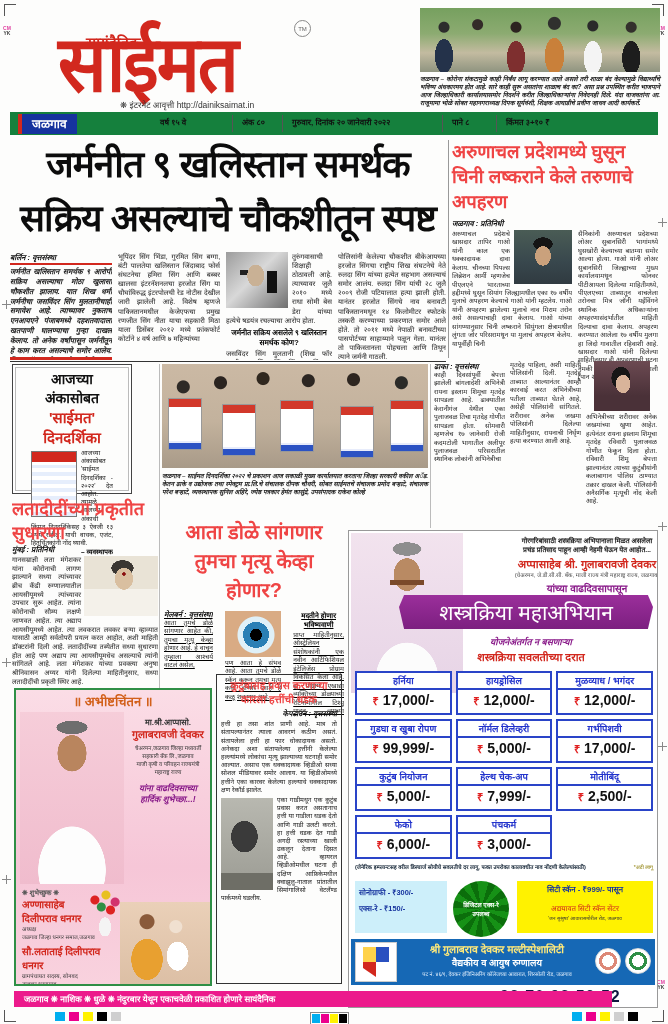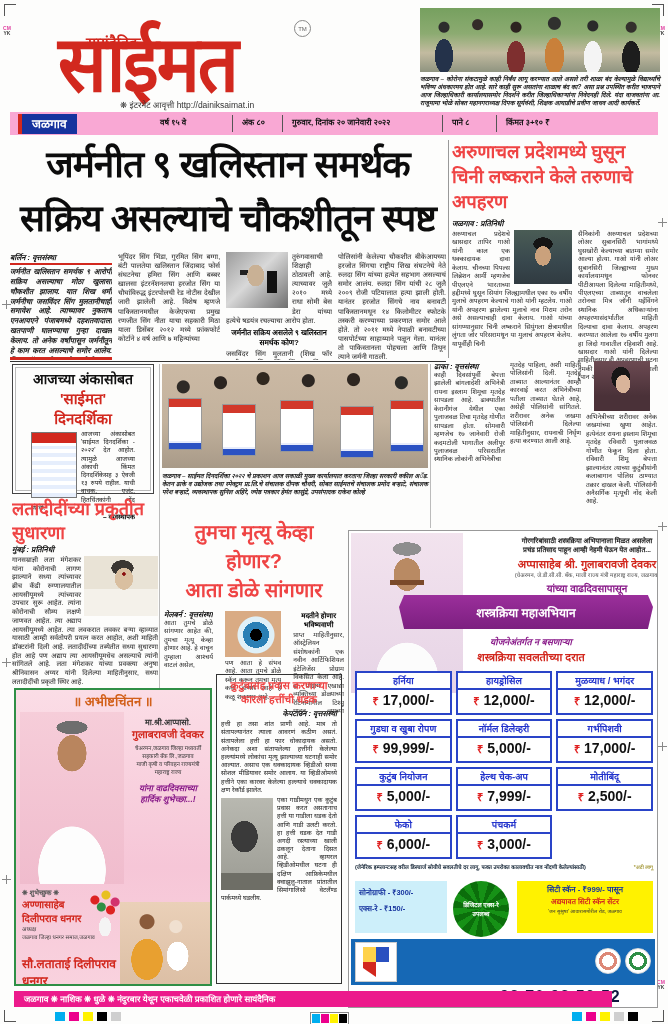--- a/index.html
+++ b/index.html
@@ -19,43 +19,43 @@
     linear-gradient(#888,#888) center/1px 9px no-repeat;}
   .cmyk-mark{position:absolute;font-size:5px;line-height:5px;font-weight:bold;color:#e040a0;width:10px;text-align:center;}
   .cmyk-mark .yk{color:#444;}
   
   .daily{position:absolute;left:86px;top:32px;font-size:15px;font-weight:bold;color:#d2281e;}
   .logo{position:absolute;left:58px;top:26px;font-size:72px;line-height:76px;font-weight:900;color:#d2281e;letter-spacing:-2px;transform:scaleY(1.08);}
   .tmc{position:absolute;left:294px;top:20px;width:17px;height:17px;border:1px solid #888;border-radius:50%;font-size:6px;color:#666;display:flex;align-items:center;justify-content:center;}
   .edition{position:absolute;left:120px;top:99px;font-size:8.5px;color:#333;}
   .mast-caption{position:absolute;left:420px;top:75px;width:240px;font-size:6.3px;line-height:1.25;font-style:italic;font-weight:600;}
   
-  .infobar{position:absolute;left:10px;top:112px;width:648px;height:23px;background:#f9a8d4;}
+  .infobar{position:absolute;left:10px;top:112px;width:648px;height:23px;background:#15803d;}
   .citybox{position:absolute;left:8px;top:2px;background:#16339e;color:#fff;font-size:12px;font-weight:bold;padding:1px 10px 2px;border-left:4px solid #d2281e;}
   .ibcell{position:absolute;top:4px;font-size:8px;font-weight:bold;color:#111;}
   .ibsep{position:absolute;top:3px;width:1px;height:17px;background:#555;}
   
   .main-hl{position:absolute;left:8px;top:138px;width:440px;text-align:center;font-weight:900;color:#0c0c0c;font-size:37px;line-height:54px;letter-spacing:-1px;}
   .story-hl{font-weight:700;color:#ef4444;}
   .byline{font-size:7.5px;font-weight:bold;font-style:italic;color:#111;}
   .redline{height:2px;background:#d2281e;margin:1px 0 2px;}
   .smalltxt{font-size:7px;line-height:1.3;}
   .tinytxt{font-size:6.6px;line-height:1.28;}
   .leadpara{font-size:7.3px;line-height:1.35;font-weight:bold;font-style:italic;}
   .subhead{font-size:7.4px;font-weight:900;text-align:center;margin:2px 0;}
   .vrule{position:absolute;width:1px;background:#999;}
   .hrule{position:absolute;height:1px;background:#333;}
   
-  .calbox{position:absolute;left:12px;top:364px;width:142px;height:130px;border:1.5px solid #444;box-shadow:inset 0 0 0 2px #fff,inset 0 0 0 3px #bbb;padding:4px 18px;}
+  .calbox{position:absolute;left:12px;top:364px;width:120px;height:130px;border:1.5px solid #444;box-shadow:inset 0 0 0 2px #fff,inset 0 0 0 3px #bbb;padding:4px 18px;}
   .calbox .t1{font-size:14px;font-weight:900;text-align:center;color:#111;}
   .calbox .t2{font-size:15px;font-weight:900;text-align:center;color:#d2281e;}
   .elephant-box{position:absolute;left:216px;top:674px;width:126px;height:310px;border:1px solid #333;padding:4px;overflow:hidden;}
   
   .surgad{position:absolute;left:348px;top:530px;width:310px;height:478px;border:1px solid #999;background:#fff;overflow:hidden;}
-  .ribbon{position:absolute;left:50px;top:64px;width:254px;height:34px;background:linear-gradient(180deg,#9b2f9b,#7c1f80);clip-path:polygon(2% 0,98% 0,100% 35%,98% 100%,2% 100%,0 35%);color:#fff;font-weight:700;font-size:12px;display:flex;align-items:center;justify-content:center;text-align:right;}
+  .ribbon{position:absolute;left:50px;top:64px;width:254px;height:34px;background:linear-gradient(180deg,#9b2f9b,#7c1f80);clip-path:polygon(2% 0,98% 0,100% 35%,98% 100%,2% 100%,0 35%);color:#fff;font-weight:400;font-size:21px;display:flex;align-items:center;justify-content:center;text-align:right;}
   .pricegrid{position:absolute;left:6px;top:140px;width:298px;display:grid;grid-template-columns:1fr 1fr 1fr;gap:4px;}
   .pcard{border:2px solid #2a44c8;background:#fff;height:44px;}
   .pcard .ph{font-size:9.5px;font-weight:900;color:#2233cc;text-align:center;border-bottom:2px solid #2a44c8;padding:1px 0;white-space:nowrap;overflow:hidden;}
   .pcard .pv{font-size:14px;font-weight:900;color:#111;text-align:center;padding-top:2px;white-space:nowrap;}
   .pcard .pv .rs{color:#e02020;font-size:11px;}
   .burst{position:absolute;left:104px;top:350px;width:56px;height:56px;border-radius:50%;background:repeating-conic-gradient(#169116 0 16deg,#0b6e0b 16deg 32deg);color:#fff;font-size:6.2px;font-weight:bold;display:flex;align-items:center;justify-content:center;text-align:center;padding:6px;}
   .blueband{position:absolute;left:2px;top:408px;width:304px;height:46px;background:#1668b5;color:#fff;}
   .whiteband{position:absolute;left:2px;top:455px;width:304px;height:21px;background:#fff;display:flex;align-items:center;justify-content:center;gap:6px;}
   
   .bday{position:absolute;left:14px;top:688px;width:198px;height:298px;border:2px solid #2f8f46;background:linear-gradient(180deg,#fbdde6,#f6c6d7 60%,#f9d2de);overflow:hidden;}
@@ -279,24 +279,24 @@
     <div class="story-hl" style="font-size:18px;">लतादीदींच्या प्रकृतीत सुधारणा</div>
     <div class="byline">मुंबई : प्रतिनिधी</div>
     <div style="margin-top:2px;">
       <div class="photo" id="lataphoto" style="position:relative;"></div>
       <div class="tinytxt jt" style="font-size:6.8px;">गानसम्राज्ञी लता मंगेशकर यांना कोरोनाची लागण झाल्याने सध्या त्यांच्यावर ब्रीच कँडी रुग्णालयातील आयसीयूमध्ये त्यांच्यावर उपचार सुरू आहेत. त्यांना कोरोनाची सौम्य लक्षणे जाणवत आहेत. त्या अद्याप आयसीयूमध्ये आहेत. त्या लवकरात लवकर बऱ्या व्हाव्यात यासाठी आम्ही सर्वतोपरी प्रयत्न करत आहोत, अशी माहिती डॉक्टरांनी दिली आहे. लतादीदींच्या तब्येतीत सध्या सुधारणा होत आहे पण अद्याप त्या आयसीयूमधेच असल्याचे त्यांनी सांगितले आहे. लता मंगेशकर यांच्या प्रवक्त्या अनुषा श्रीनिवासन अय्यर यांनी दिलेल्या माहितीनुसार, सध्या लतादीदींची प्रकृती स्थिर आहे.</div>
     </div>
   </div>
 
   <div class="abs" style="left:164px;top:518px;width:180px;">
     <div class="story-hl" style="font-size:20px;line-height:29px;text-align:center;">
+      <div>आता डोळे सांगणार</div>
       <div>तुमचा मृत्यू केव्हा होणार?</div>
-      <div>आता डोळे सांगणार</div>
-    </div>
-    <div style="display:flex;gap:12px;margin-top:4px;height:106px;overflow:hidden;">
+    </div>
+    <div style="display:flex;gap:12px;margin-top:4px;height:106px;overflow:hidden;text-decoration:underline;">
       <div style="width:54px;overflow:hidden;">
         <div class="byline">मेलबर्न : वृत्तसंस्था</div>
         <div class="tinytxt jt">आता तुमचे डोळे सांगणार आहेत की, तुमचा मृत्यू केव्हा होणार आहे. हे वाचून तुम्हाला आश्चर्य वाटलं असेल,</div>
       </div>
       <div style="width:62px;overflow:hidden;">
         <div class="photo" id="eyephoto" style="position:relative;"></div>
         <div class="tinytxt jt">पण आता हे संभव आहे. आता तुमचे डोळे स्कॅन करून तुमचा मृत्यू कधी होणार आहे हे कळू शकणार आहे.</div>
       </div>
       <div style="width:56px;overflow:hidden;">
         <div class="subhead" style="font-size:7px;">मदतीने होणार भविष्यवाणी</div>
@@ -317,21 +317,21 @@
       <div style="font-size:5.6px;color:#333;">महाराष्ट्र राज्य</div>
       <div class="purple" style="font-size:8.5px;font-weight:bold;font-style:italic;margin-top:6px;">यांना वाढदिवसाच्या</div>
       <div class="purple" style="font-size:8.5px;font-weight:bold;font-style:italic;">हार्दिक शुभेच्छा...!</div>
     </div>
     <div class="abs" style="left:6px;top:198px;width:96px;">
       <div style="font-size:6.8px;font-weight:bold;color:#555;">❋ शुभेच्छुक ❋</div>
       <div class="redname" style="font-size:10px;">अण्णासाहेब</div>
       <div class="redname" style="font-size:10px;">दिलीपराव धनगर</div>
       <div style="font-size:5.8px;color:#333;">अध्यक्ष</div>
       <div style="font-size:5.4px;color:#333;">जळगाव जिल्हा धनगर समाज,जळगाव</div>
-      <div class="redname" style="font-size:12px;margin-top:14px;">सौ.लताताई दिलीपराव धनगर</div>
+      <div class="redname" style="font-size:10px;margin-top:3px;">सौ.लताताई दिलीपराव धनगर</div>
       <div style="font-size:5.8px;color:#333;">ग्रामपंचायत सदस्य, सोनवद</div>
       <div style="font-size:5.8px;color:#333;">तालुका धरणगाव</div>
     </div>
     <div class="photo" id="flowers"></div>
     <div class="photo" id="familyphoto"></div>
   </div>
 
   <div class="elephant-box">
     <div class="story-hl" style="font-size:10.5px;line-height:1.3;text-align:center;">कुटुंबासह प्रवास करणाऱ्या कारला हत्तींची धडक</div>
     <div class="byline" style="text-align:right;margin:2px 0;">केपटाउन : वृत्तसंस्था</div>
@@ -409,28 +409,33 @@
 
     <div class="abs" style="left:6px;top:350px;width:92px;height:52px;background:#cdeffa;padding:6px 4px;">
       <div style="font-size:7.4px;font-weight:900;color:#16339e;">सोनोग्राफी - ₹300/-</div>
       <div style="font-size:7.4px;font-weight:900;color:#16339e;margin-top:6px;">एक्स-रे - ₹150/-</div>
     </div>
     <div class="burst">
         <span>डिजिटल एक्स-रे उपलब्ध</span>
       </div>
     <div class="abs" style="left:168px;top:350px;width:136px;height:52px;background:#fff200;padding:3px 4px;text-align:center;">
       <div style="font-size:7.8px;font-weight:900;color:#16339e;">सिटी स्कॅन - ₹999/- पासून</div>
-      <div style="font-size:7.4px;font-weight:700;color:#d2281e;margin-top:2px;">अद्ययावत सिटी स्कॅन सेंटर</div>
+      <div style="font-size:7.4px;font-weight:400;color:#d2281e;margin-top:9px;">अद्ययावत सिटी स्कॅन सेंटर</div>
       <div style="font-size:5px;color:#333;margin-top:2px;">'जन सुश्रुषा' आवारासमोरील रोड, जळगाव</div>
     </div>
 
     <div class="blueband">
       <div class="shieldlogo">
           <i></i>
         </div>
+      <div style="position:absolute;left:50px;top:3px;width:192px;text-align:center;">
+        <div style="font-size:10.5px;font-weight:900;color:#ffe97a;">श्री गुलाबराव देवकर मल्टीस्पेशालिटी</div>
+        <div style="font-size:9.5px;font-weight:900;color:#fff;">वैद्यकीय व आयुष रुग्णालय</div>
+        <div style="font-size:5.4px;color:#eaf4ff;margin-top:1px;">पट नं. ४६/१, देवकर इंजिनिअरिंग कॉलेजच्या आवारात, शिरसोली रोड, जळगाव</div>
+      </div>
       <div style="position:absolute;right:4px;top:9px;display:flex;gap:4px;">
         <div class="roundlogo"></div>
         <div class="roundlogo green"></div>
       </div>
     </div>
     <div class="whiteband">
       <span style="font-size:7.6px;font-weight:bold;color:#16339e;">अधिक माहिती व नाव नोंदणीसाठी संपर्क</span>
       <span style="font-size:16px;font-weight:900;color:#101840;letter-spacing:1px;">93 70 93 52 52</span>
     </div>
   </div>

